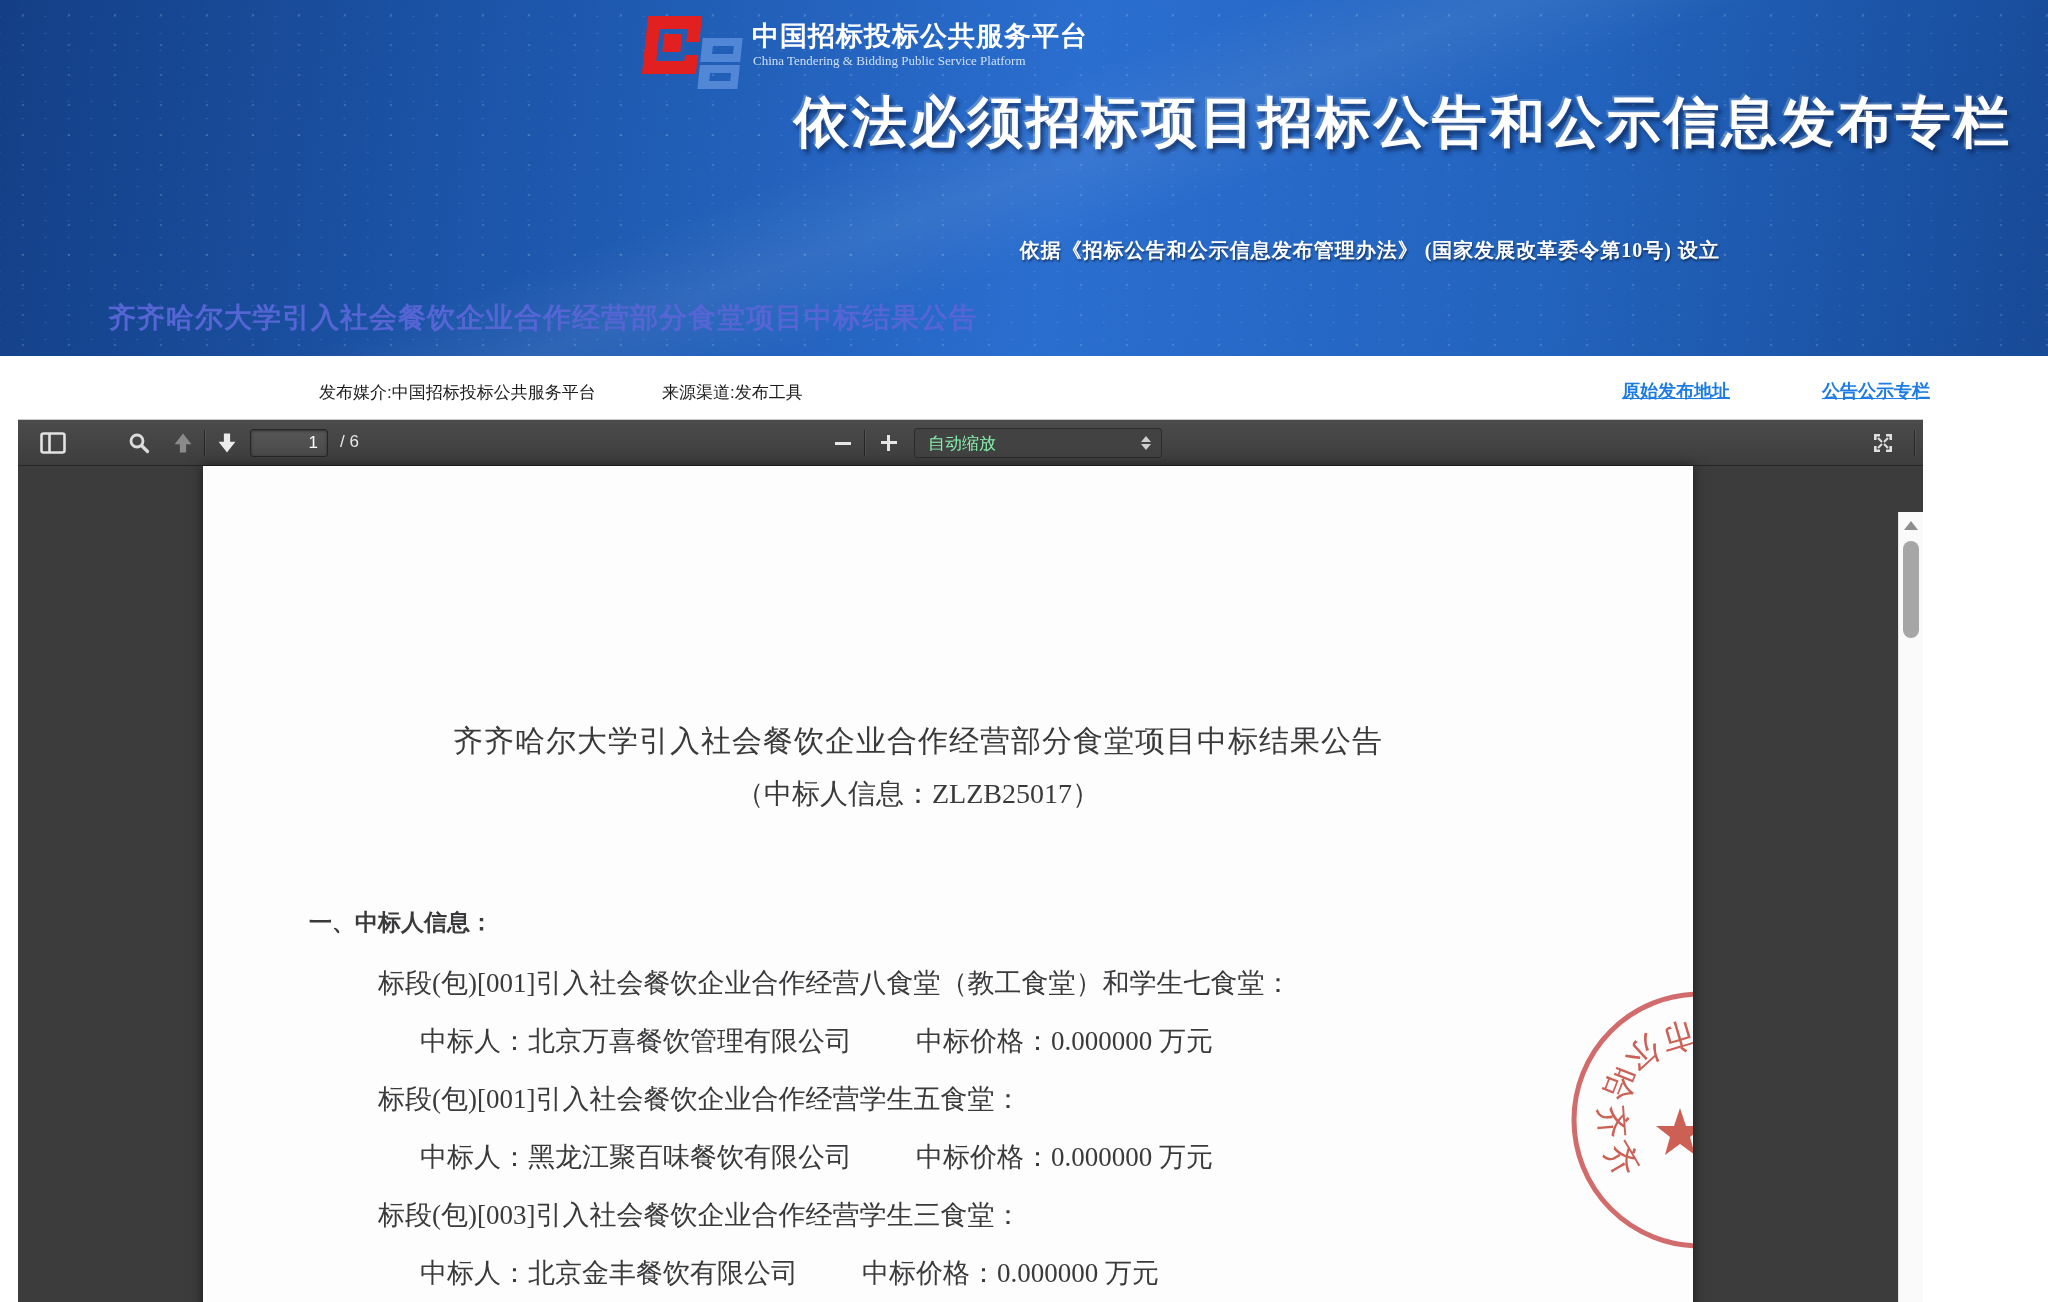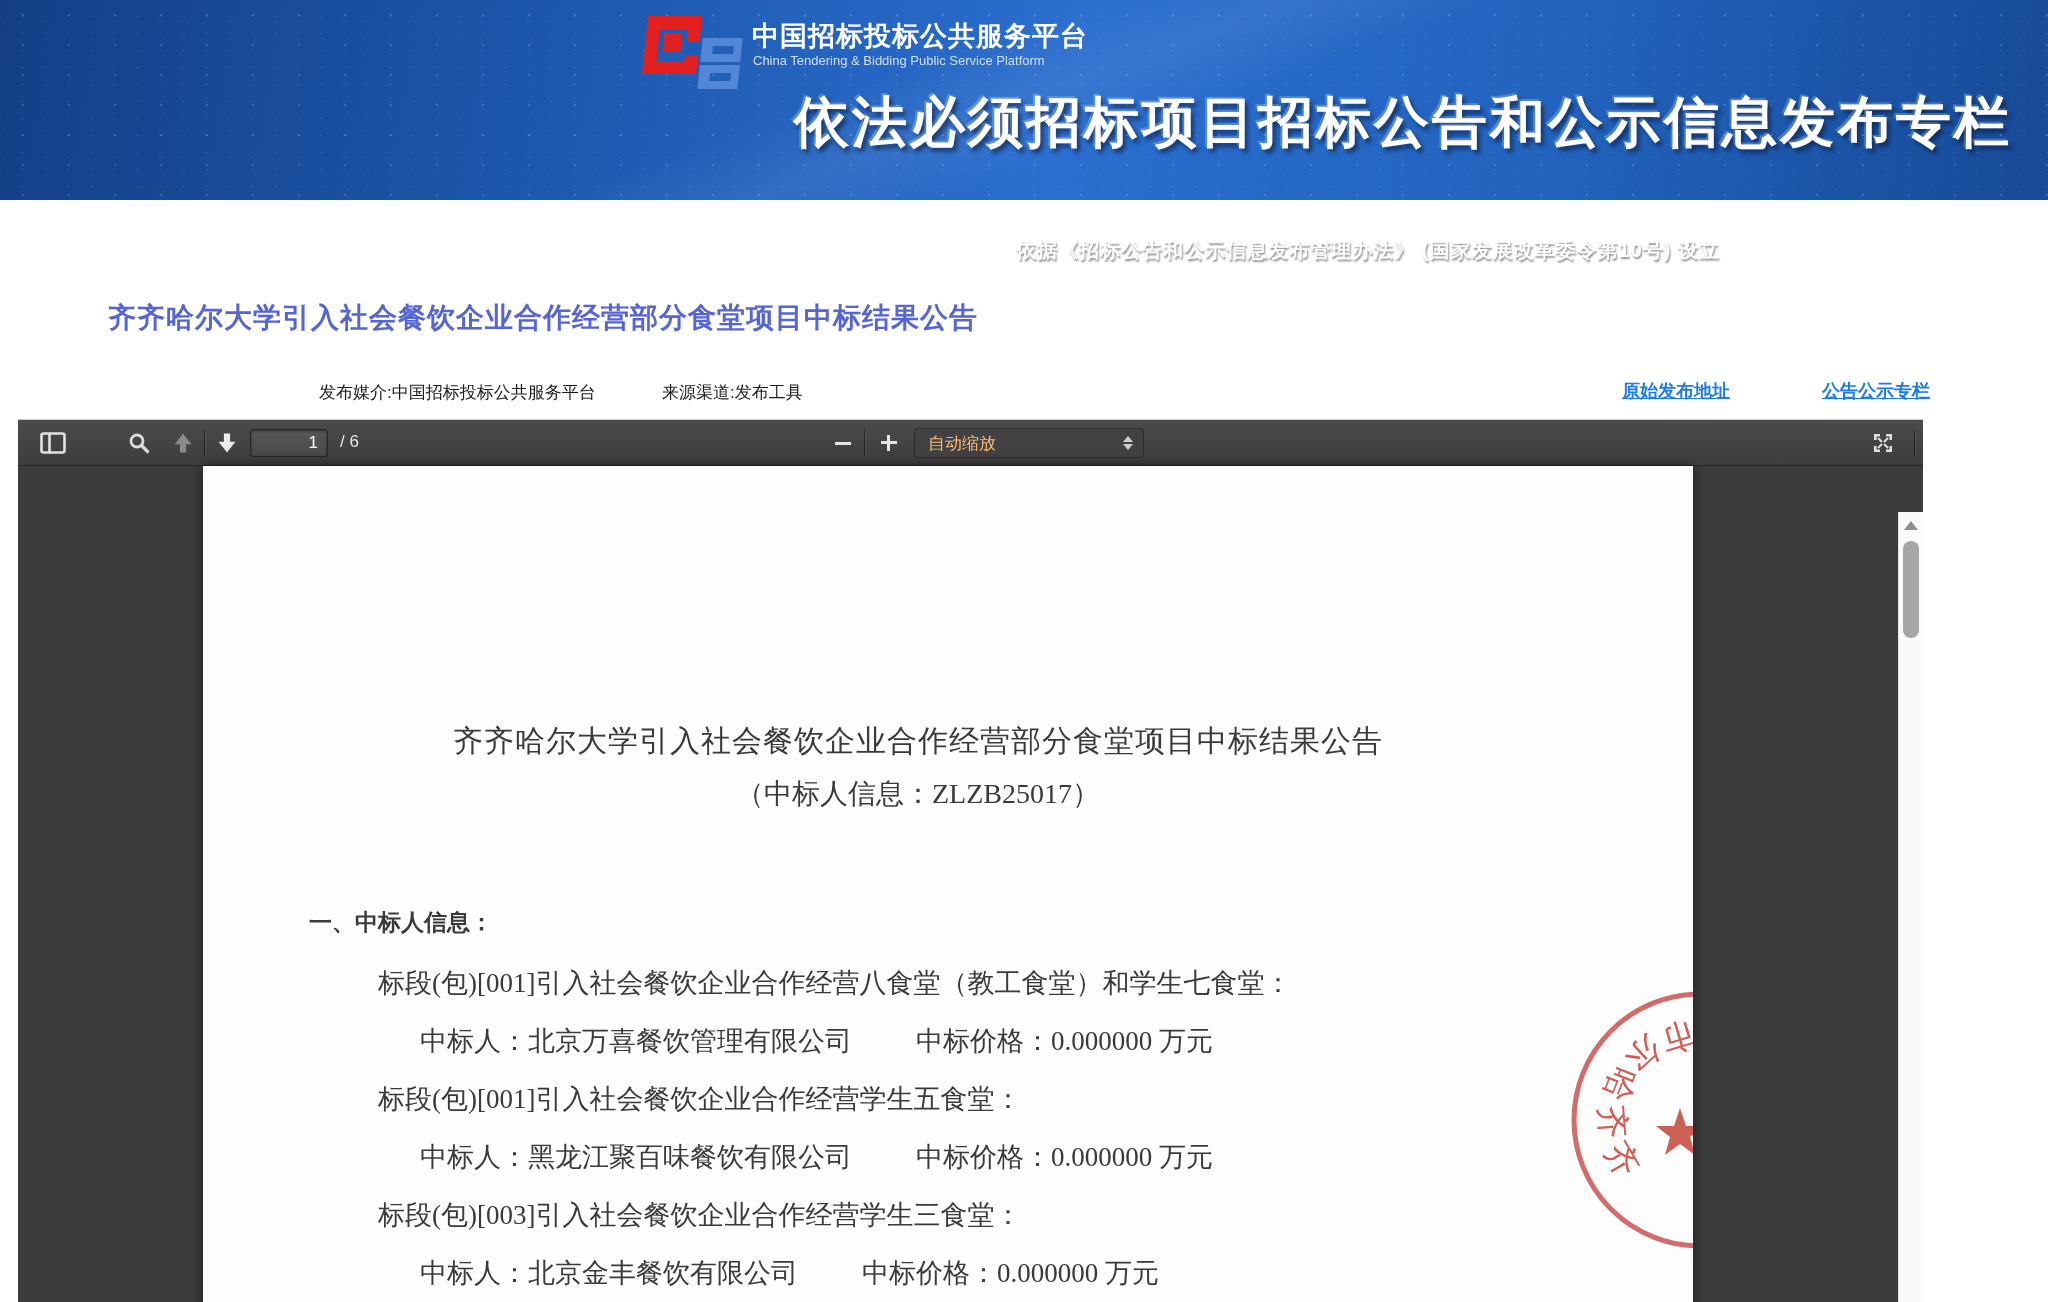--- a/index.html
+++ b/index.html
@@ -4,24 +4,25 @@
 <style>
   * { margin:0; padding:0; box-sizing:border-box; }
   html,body { background:#fff; }
   .stage {
     position:relative; width:2048px; height:1302px; overflow:hidden;
     background:#fff; font-family:"Liberation Sans", sans-serif;
   }
 
   
   .banner {
-    position:absolute; left:0; top:0; width:2048px; height:200px;
+    position:absolute; left:0; top:0; width:2048px; height:356px;
     background:
       linear-gradient(160deg, rgba(255,255,255,0) 42%, rgba(255,255,255,.07) 50%, rgba(255,255,255,0) 58%),
       linear-gradient(100deg, #143f86 0%, #1c55a9 24%, #2a6ecf 52%, #2263bd 76%, #174a97 100%);
+    font-family: Liberation Serif, serif;
   }
   .banner::before {
     content:""; position:absolute; inset:0;
     background-image:
       radial-gradient(rgba(255,255,255,.28) 1px, transparent 1.8px),
       radial-gradient(rgba(255,255,255,.14) 1px, transparent 1.6px);
     background-size: 46px 30px, 23px 17px;
     background-position: 0 0, 11px 8px;
     opacity:.55;
   }
@@ -86,23 +87,23 @@
   .b-prev { left:148px; } .sep1 { left:186px; } .b-next { left:192px; }
   .page-input {
     position:absolute; left:232px; top:9px; width:78px; height:28px;
     background:linear-gradient(#575757,#4a4a4a); border:1px solid #262626; border-radius:3px;
     color:#fff; text-align:right; padding:0 9px; font-size:17px;
     box-shadow:inset 0 1px 3px rgba(0,0,0,.45); font-family:"Liberation Sans",sans-serif;
   }
   .page-total { position:absolute; left:322px; top:12px; color:#e8e8e8; font-size:17px; }
   .b-zoomout { left:808px; } .sep2 { left:846px; } .b-zoomin { left:854px; }
   .zoom-select {
-    position:absolute; left:896px; top:8px; width:230px; height:30px;
+    position:absolute; left:896px; top:8px; width:248px; height:30px;
     background:#424242; border:1px solid #2b2b2b; border-radius:3px;
-    display:flex; align-items:center; padding:0 13px; color:#fdba74; font-size:17px; cursor:pointer;
+    display:flex; align-items:center; padding:0 13px; color:#86efac; font-size:17px; cursor:pointer;
   }
   .sel-arrows { position:absolute; right:10px; top:7px; display:flex; flex-direction:column; gap:2px; }
   .sel-arrows i { display:block; width:0; height:0; border-left:5px solid transparent; border-right:5px solid transparent; }
   .sel-arrows .up  { border-bottom:6px solid #cfcfcf; }
   .sel-arrows .dn  { border-top:6px solid #cfcfcf; }
   .b-full { left:1848px; } .sep3 { left:1896px; }
 
   .minus-bar { width:16px; height:3px; background:#e6e6e6; }
   .plus-wrap { position:relative; width:16px; height:16px; }
   .plus-wrap i { position:absolute; background:#e6e6e6; }

